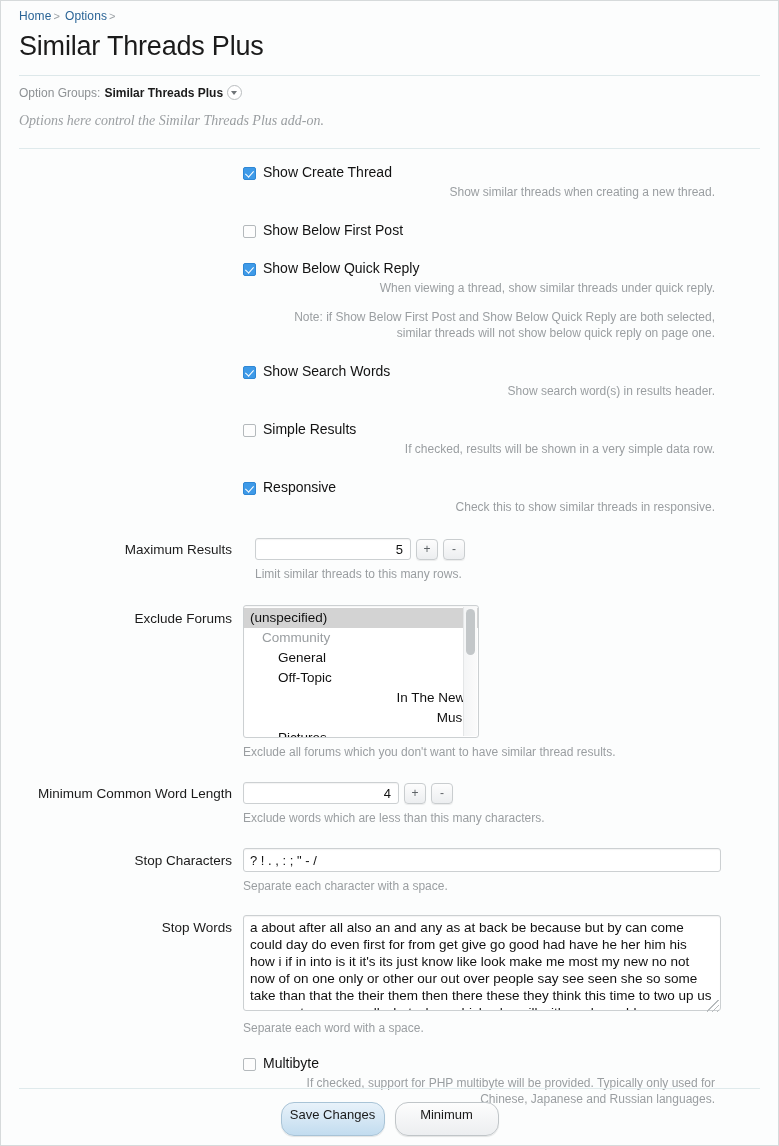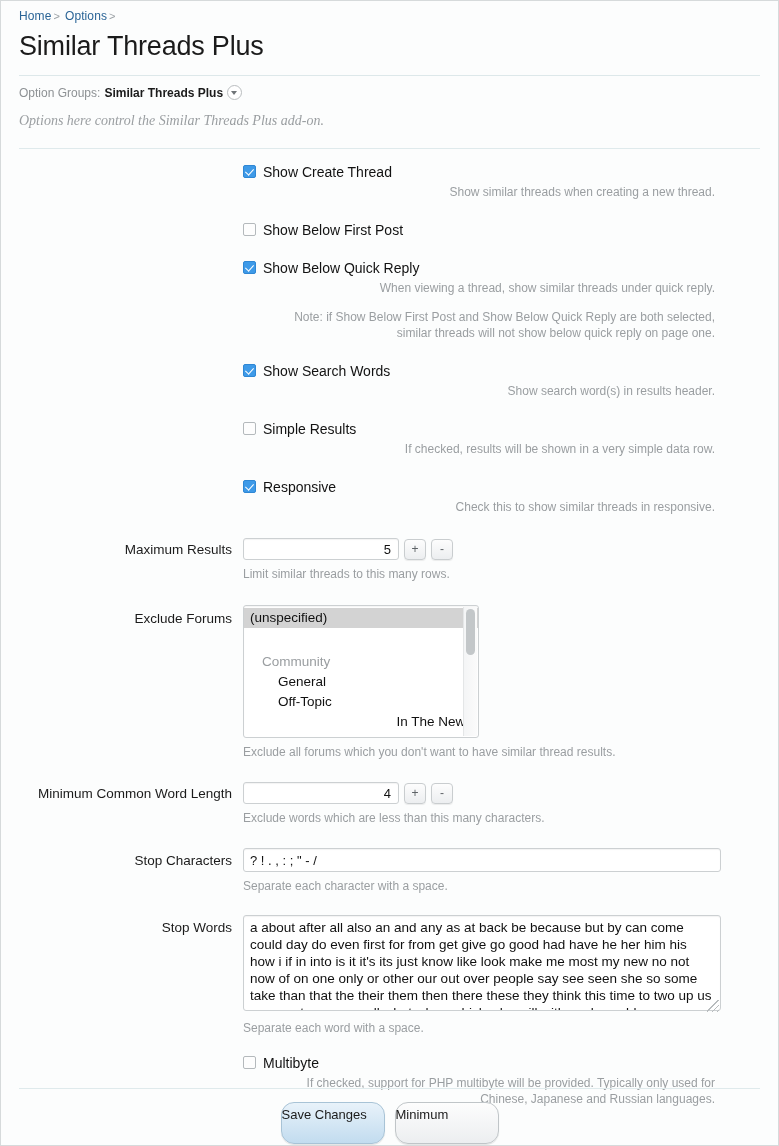--- a/index.html
+++ b/index.html
@@ -125,21 +125,21 @@
   }
   .ctl-col {
     flex: 1 1 auto;
     min-width: 0;
   }
 
   
   .cbrow { margin-bottom: 23px; }
   .cb-line {
     display: flex;
-    align-items: flex-start;
+    align-items: flex-end;
   }
   .cbox {
     width: 13px;
     height: 13px;
     flex: 0 0 13px;
     border-radius: 2px;
     box-sizing: border-box;
     position: relative;
     margin-right: 7px;
   }
@@ -244,21 +244,21 @@
     color: #111;
     white-space: nowrap;
   }
   .opt.sel {
     background: #d3d3d3;
     color: #111;
   }
   .opt.grp {
     color: #9a9ea1;
   }
-  .opt.d1 { padding-left: 18px; margin-top: 24px; }
+  .opt.d1 { padding-left: 18px; }
   .opt.d2 { padding-left: 34px; }
   .opt.d3 { padding-left: 50px; text-align: right; }
   .lb-scroll {
     position: absolute;
     right: 1px;
     top: 1px;
     width: 13px;
     bottom: 1px;
     background: linear-gradient(90deg,#f4f5f6,#fbfbfb);
     border-left: 1px solid #e4e6e7;
@@ -332,28 +332,28 @@
     position: absolute;
     left: 0;
     right: 0;
     top: 1101px;
     display: flex;
     justify-content: center;
     gap: 10px;
   }
   .btn {
     min-width: 104px;
-    height: 42px;
+    height: 34px;
     box-sizing: border-box;
     border: 1px solid #c0c5c8;
     border-radius: 13px;
     font-family: "Liberation Sans", sans-serif;
     font-size: 13px;
     color: #1b1b1b;
-    text-align: left;
+    text-align: center;
     line-height: 24px;
     cursor: pointer;
     box-shadow: 0 1px 1px rgba(0,0,0,.10);
   }
   .btn.primary {
     background: linear-gradient(#e8f2fa, #c2dcef);
     border-color: #a8c3d6;
   }
   .btn.secondary {
     background: linear-gradient(#fdfdfd, #eceef0);
@@ -442,21 +442,21 @@
       <div class="lbl-col"></div>
       <div class="ctl-col">
         <div class="cb-line">
           <span class="cbox on"></span>
           <span class="cb-label">Responsive</span>
         </div>
         <div class="hint">Check this to show similar threads in responsive.</div>
       </div>
     </div>
 
-    <div class="row" style="margin-bottom:23px;">
+    <div class="row" style="margin-bottom:23px;gap:12px;">
       <div class="lbl-col" style="padding-top:4px;">Maximum Results</div>
       <div class="ctl-col">
         <div class="stepper-wrap">
           <input class="num-input" type="text" value="5" style="">
           <div class="stepbtn">+</div>
           <div class="stepbtn">-</div>
         </div>
         <div class="field-hint">Limit similar threads to this many rows.</div>
       </div>
     </div>

